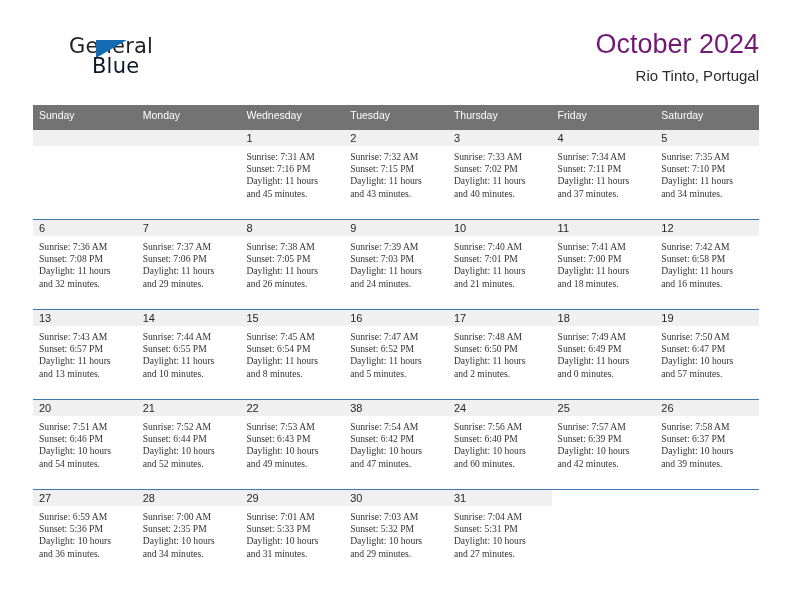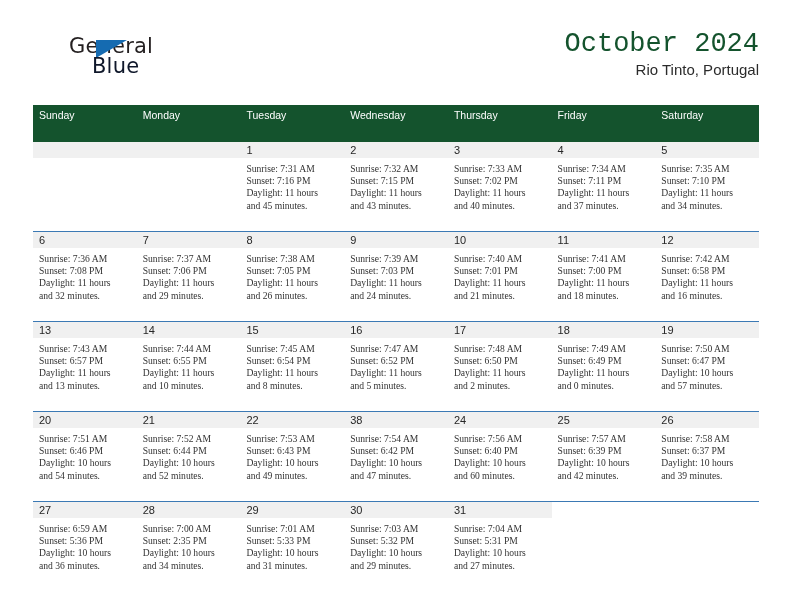--- a/index.html
+++ b/index.html
@@ -65,44 +65,44 @@
     font-family: "DejaVu Sans", sans-serif;
   }
   .title-block {
     position: absolute;
     right: 0;
     top: 0;
     text-align: right;
   }
   .cal-title {
     font-size: 27px;
-    color: #14532d;
+    color: #701a75;
     font-weight: normal;
     line-height: 32px;
     white-space: nowrap;
-    font-family: Liberation Mono, monospace;
   }
   .cal-subtitle {
     font-size: 15px;
     color: #2b2b2b;
     line-height: 20px;
+    margin-top: 6px;
     white-space: nowrap;
   }
 
   
   .calendar {
     position: absolute;
     left: 33px;
     top: 105px;
     width: 726px;
   }
   .weekdays {
     display: flex;
-    background: #14532d;
-    height: 37px;
+    background: #737373;
+    height: 25px;
   }
   .weekday {
     flex: 1 1 0;
     color: #ffffff;
     font-size: 10.5px;
     line-height: 20px;
     padding-left: 6px;
     box-sizing: border-box;
     white-space: nowrap;
   }
@@ -156,22 +156,22 @@
       <div class="cal-subtitle">Rio Tinto, Portugal</div>
     </div>
 
   </div>
 
   <div class="calendar">
 
     <div class="weekdays">
       <div class="weekday">Sunday</div>
       <div class="weekday">Monday</div>
+      <div class="weekday">Wednesday</div>
       <div class="weekday">Tuesday</div>
-      <div class="weekday">Wednesday</div>
       <div class="weekday">Thursday</div>
       <div class="weekday">Friday</div>
       <div class="weekday">Saturday</div>
     </div>
 
     <div class="week">
       <div class="cell empty">
         <div class="daynum"></div>
         <div class="info">
           <div></div>

